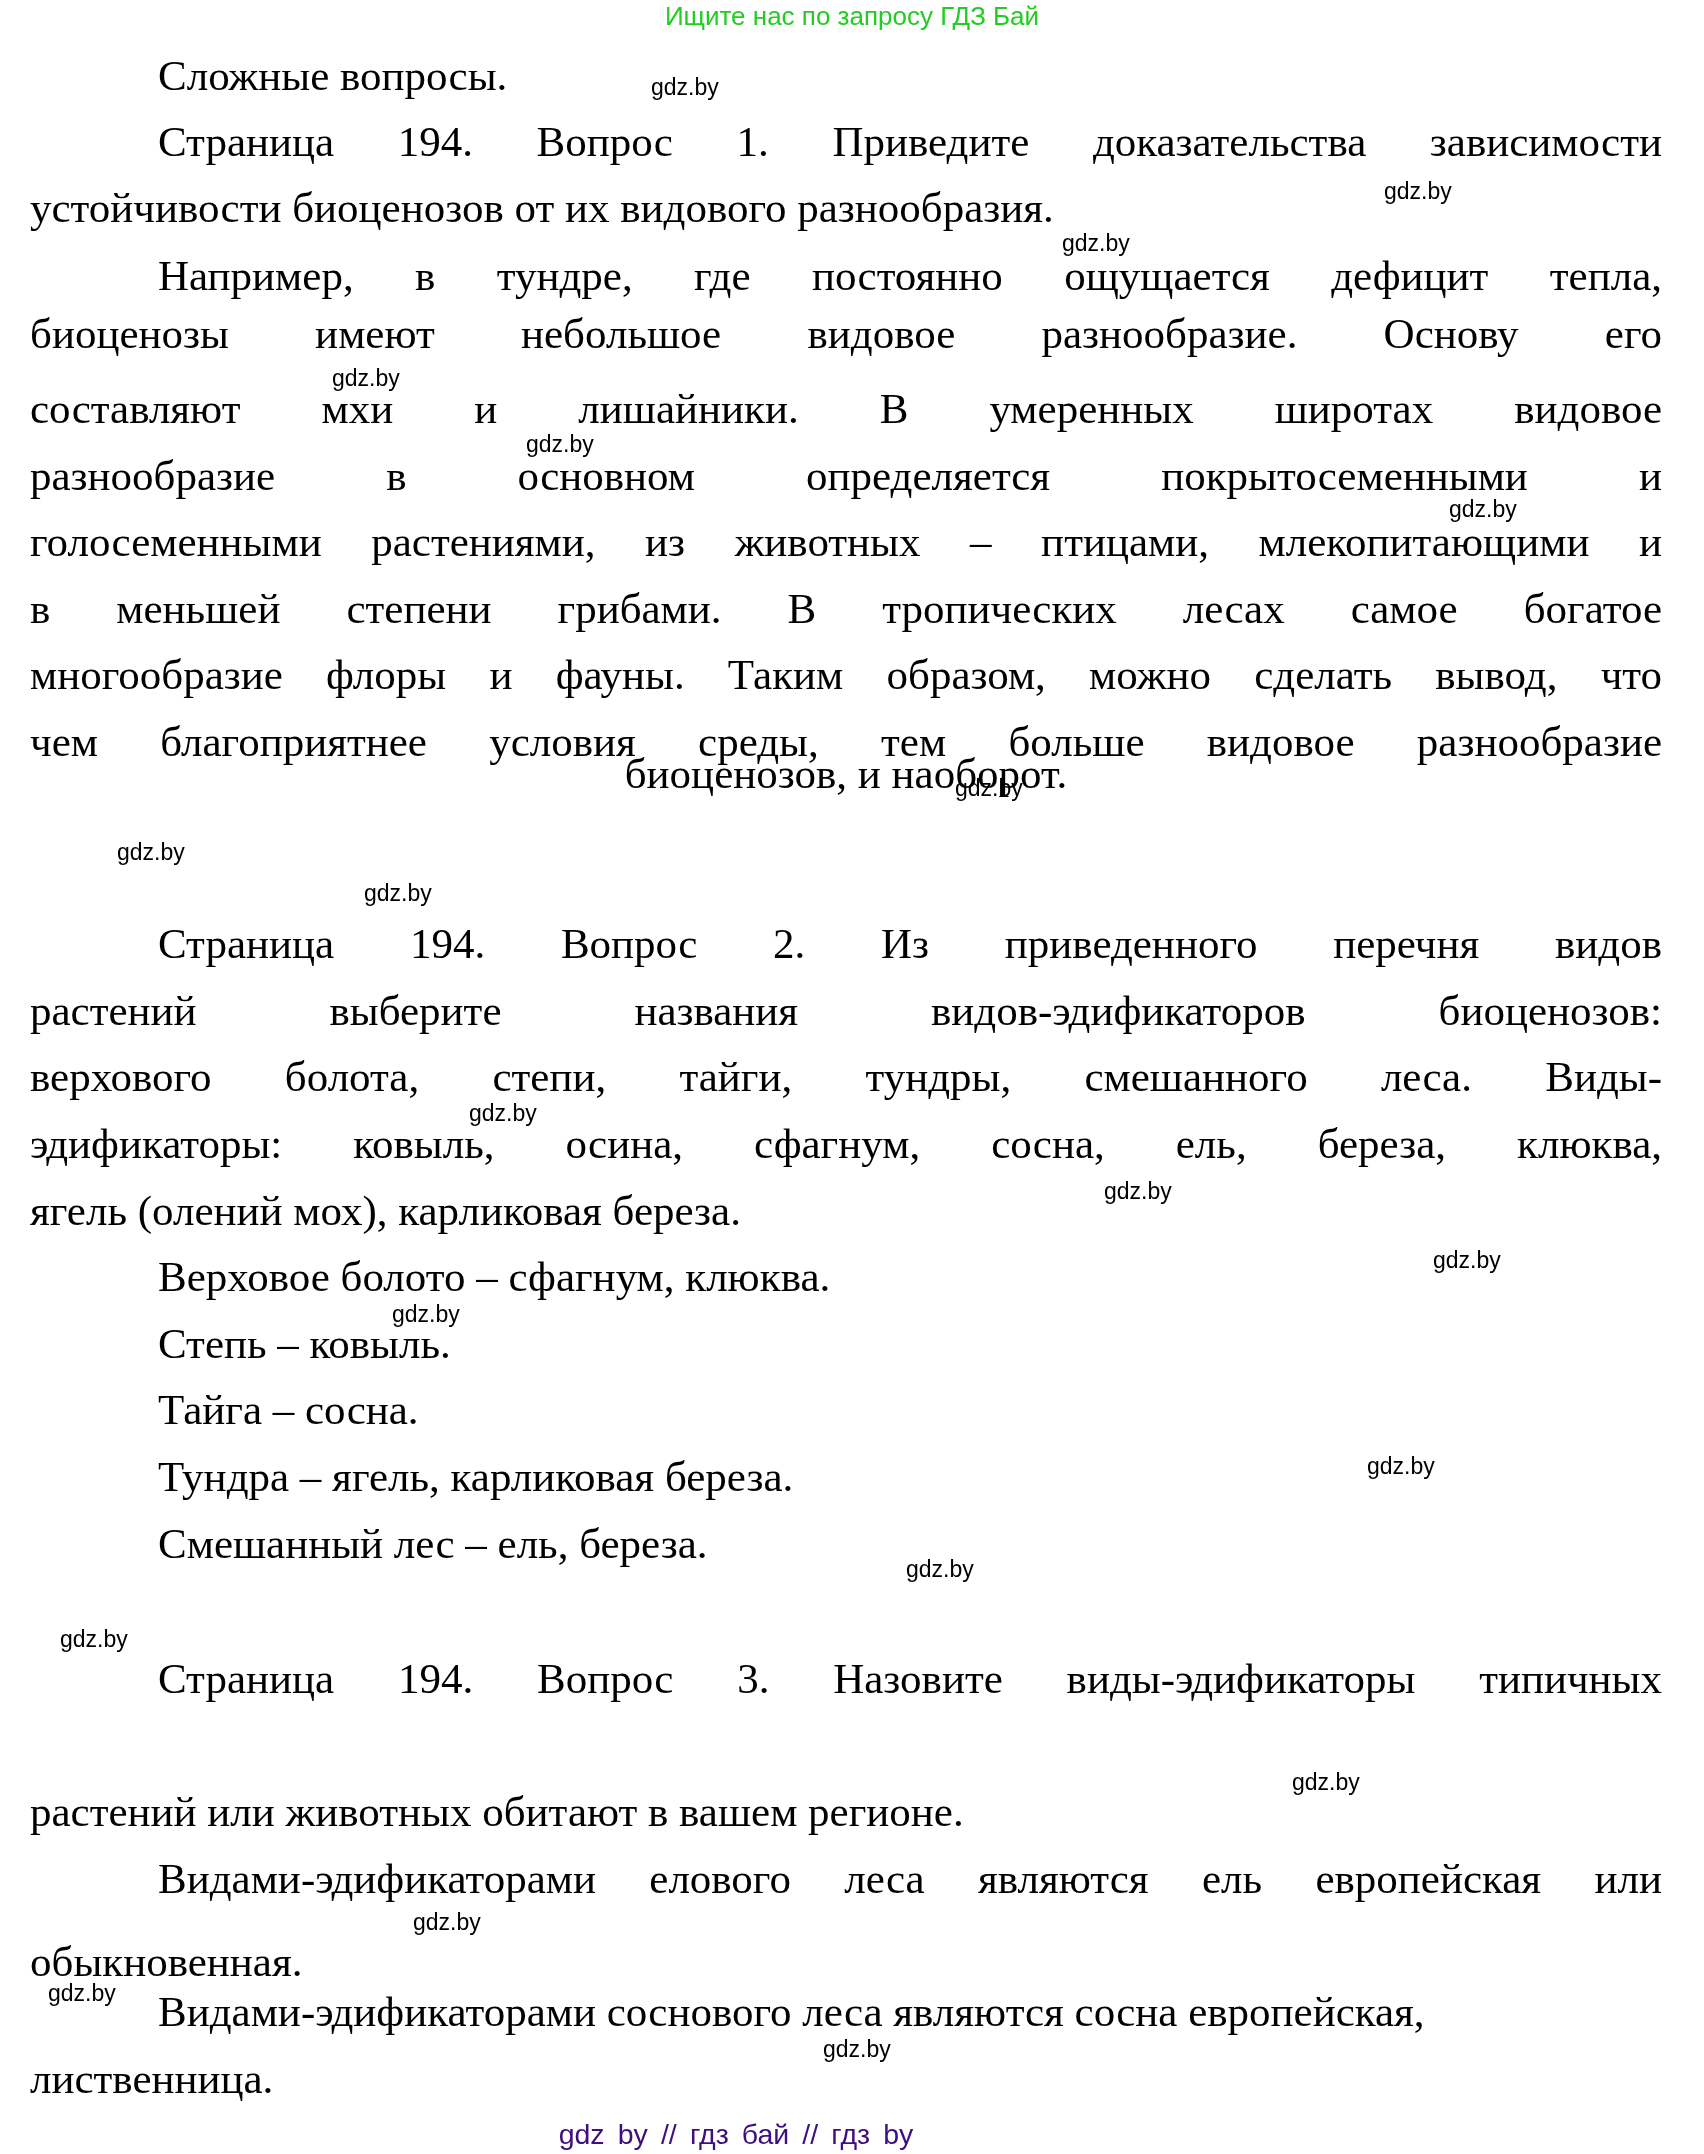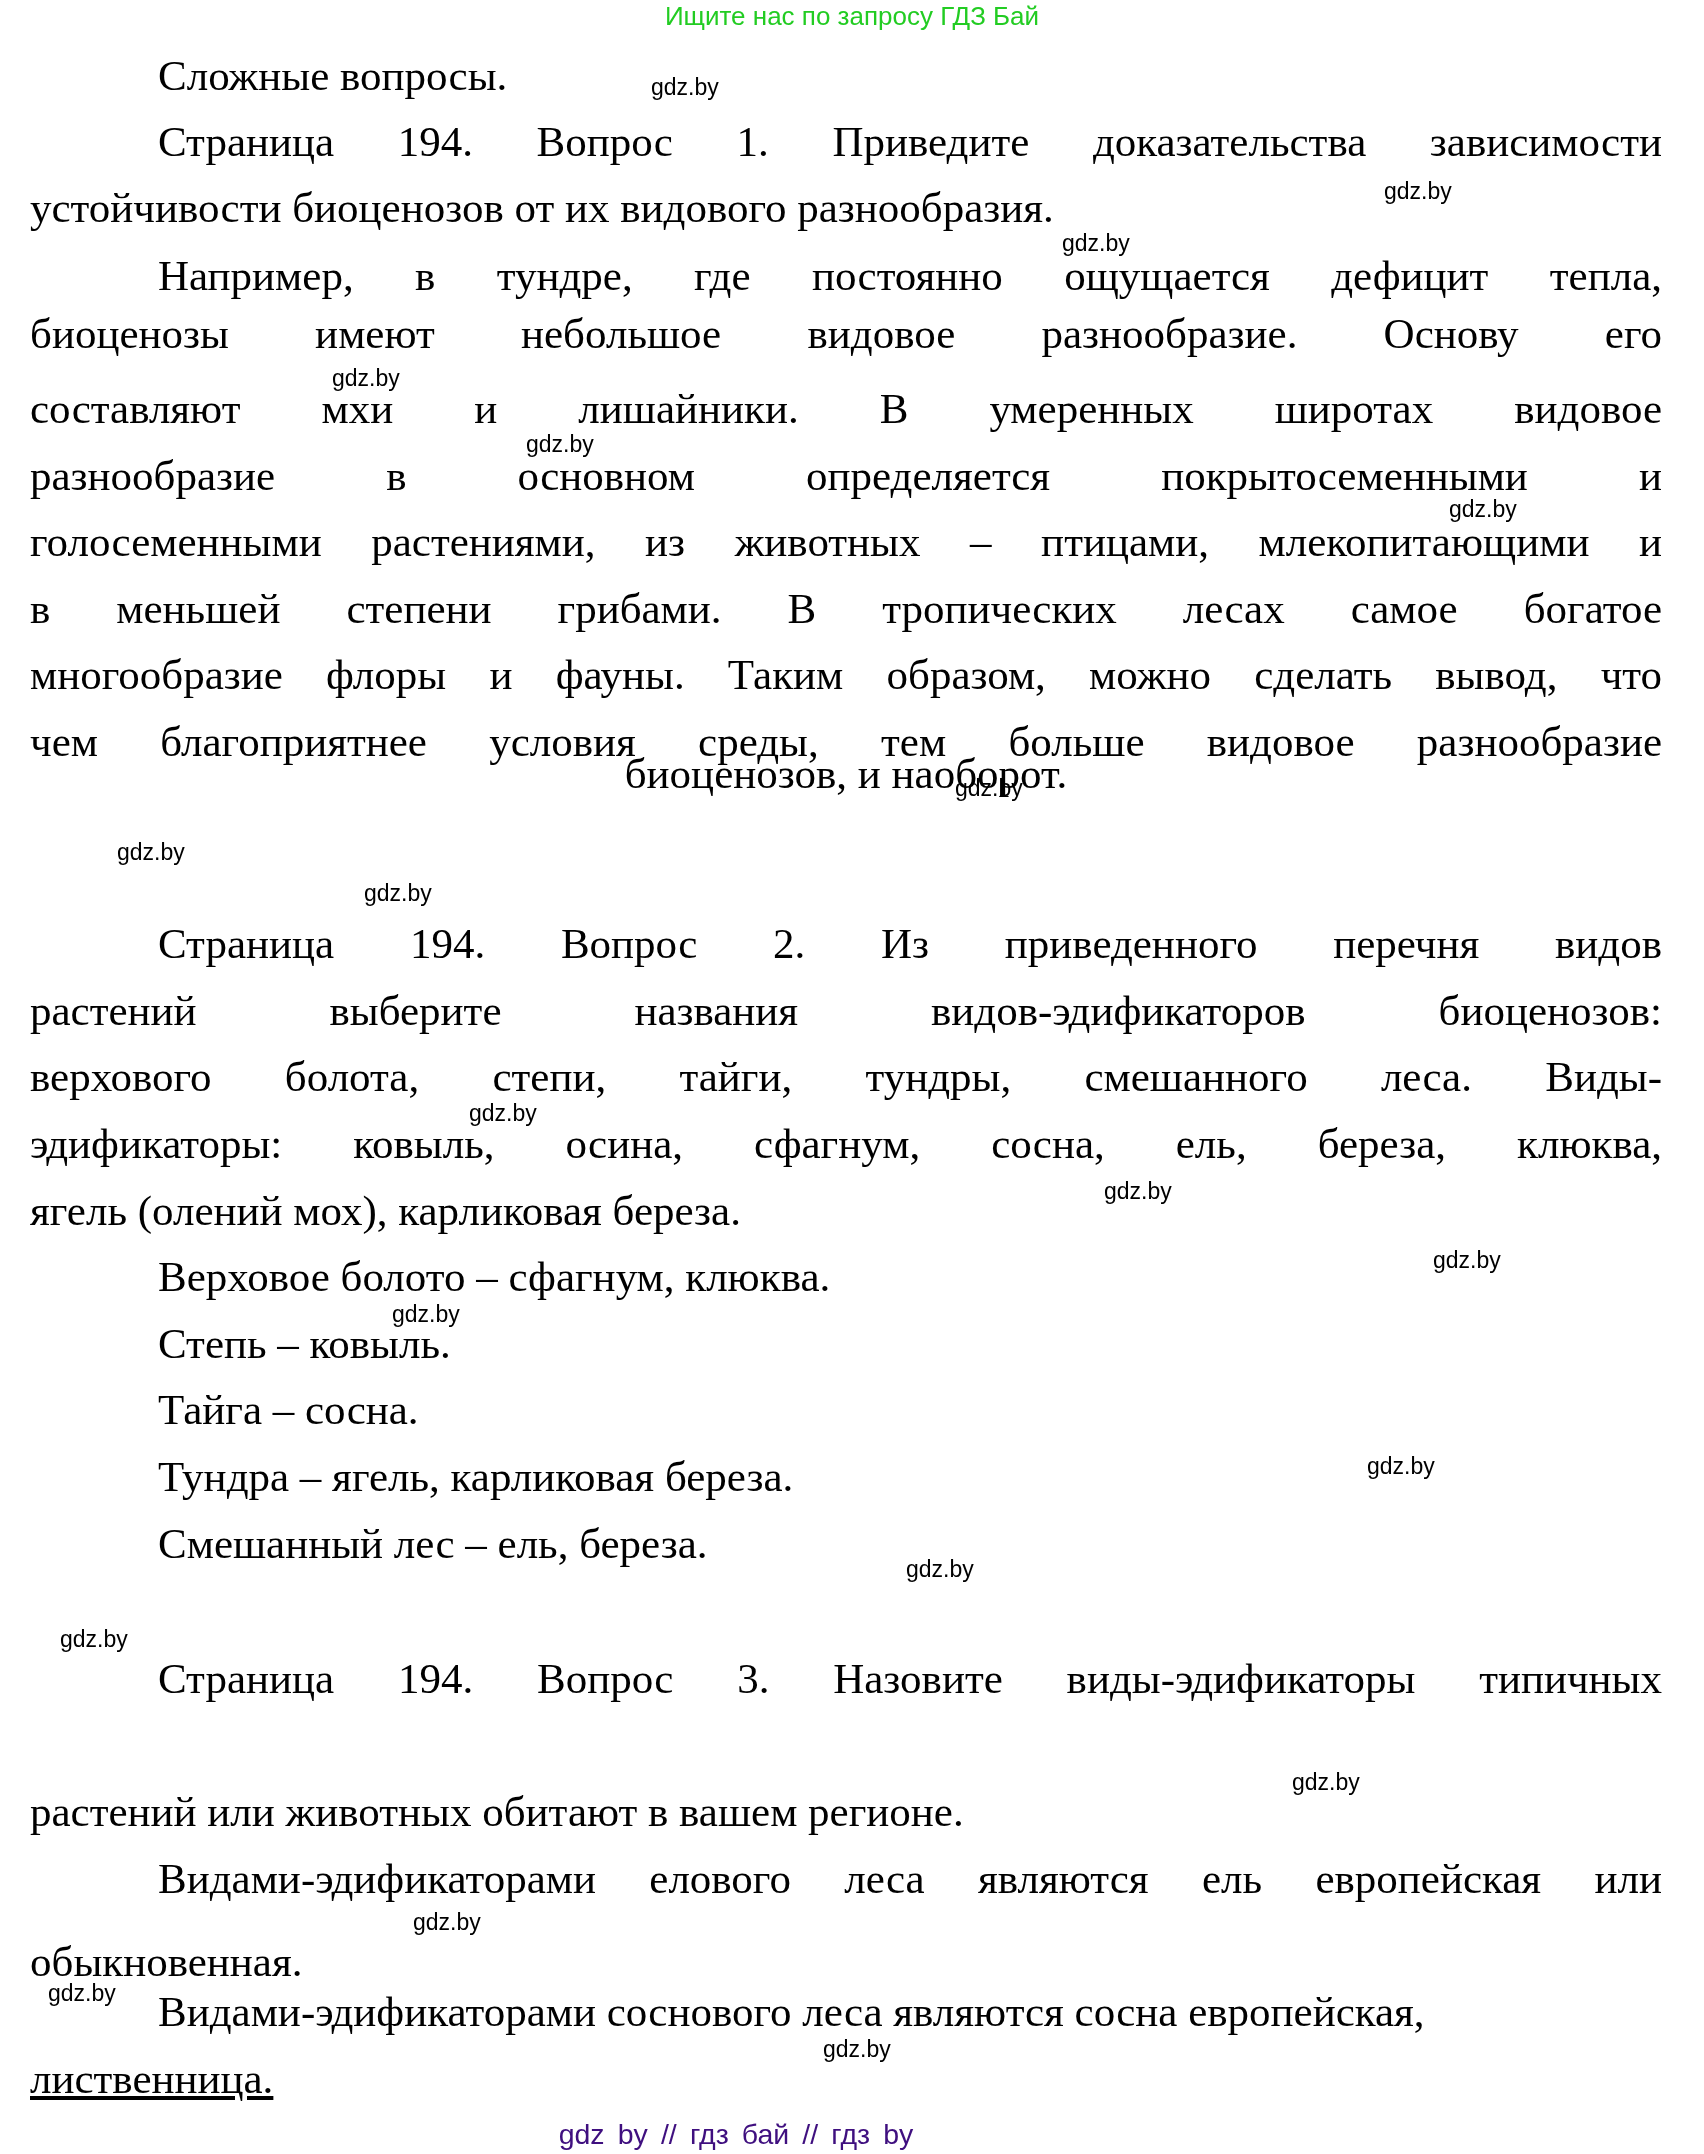--- a/index.html
+++ b/index.html
@@ -61,21 +61,21 @@
   <div class="line ind" style="top:1384px;">Тайга – сосна.</div>
   <div class="line ind" style="top:1451px;">Тундра – ягель, карликовая береза.</div>
   <div class="line ind" style="top:1518px;">Смешанный лес – ель, береза.</div>
 
   <div class="line b ind j" style="top:1653px;">Страница 194. Вопрос 3. Назовите виды-эдификаторы типичных</div>
   <div class="line b" style="top:1786px;">растений или животных обитают в вашем регионе.</div>
 
   <div class="line ind j" style="top:1853px;">Видами-эдификаторами елового леса являются ель европейская или</div>
   <div class="line" style="top:1920px;margin-top:16px;">обыкновенная.</div>
   <div class="line ind" style="top:1986px;">Видами-эдификаторами соснового леса являются сосна европейская,</div>
-  <div class="line" style="top:2053px;text-decoration:underline;">лиственница.</div>
+  <div class="line" style="top:2053px;">лиственница.</div>
 
   <div class="wm" style="left:651px;top:74px;">gdz.by</div>
   <div class="wm" style="left:1384px;top:178px;">gdz.by</div>
   <div class="wm" style="left:1062px;top:230px;">gdz.by</div>
   <div class="wm" style="left:332px;top:365px;">gdz.by</div>
   <div class="wm" style="left:526px;top:431px;">gdz.by</div>
   <div class="wm" style="left:1449px;top:496px;">gdz.by</div>
   <div class="wm" style="left:955px;top:775px;">gdz.by</div>
   <div class="wm" style="left:117px;top:839px;">gdz.by</div>
   <div class="wm" style="left:364px;top:880px;">gdz.by</div>

